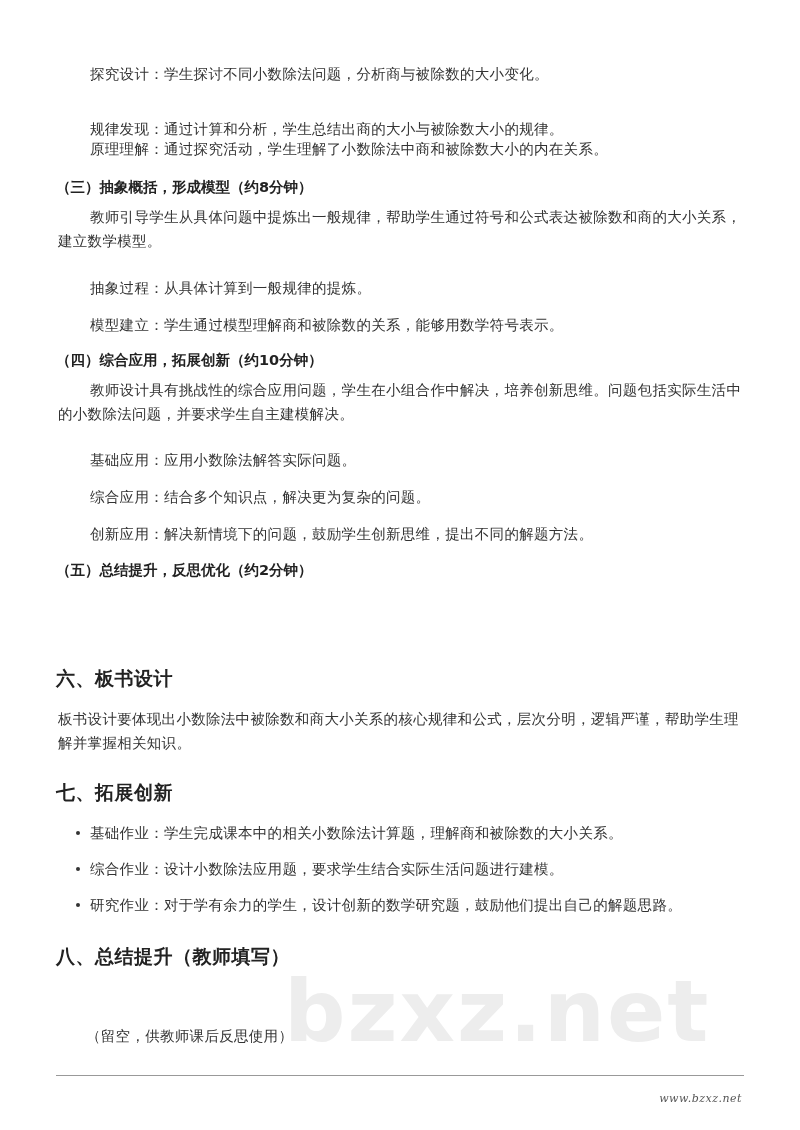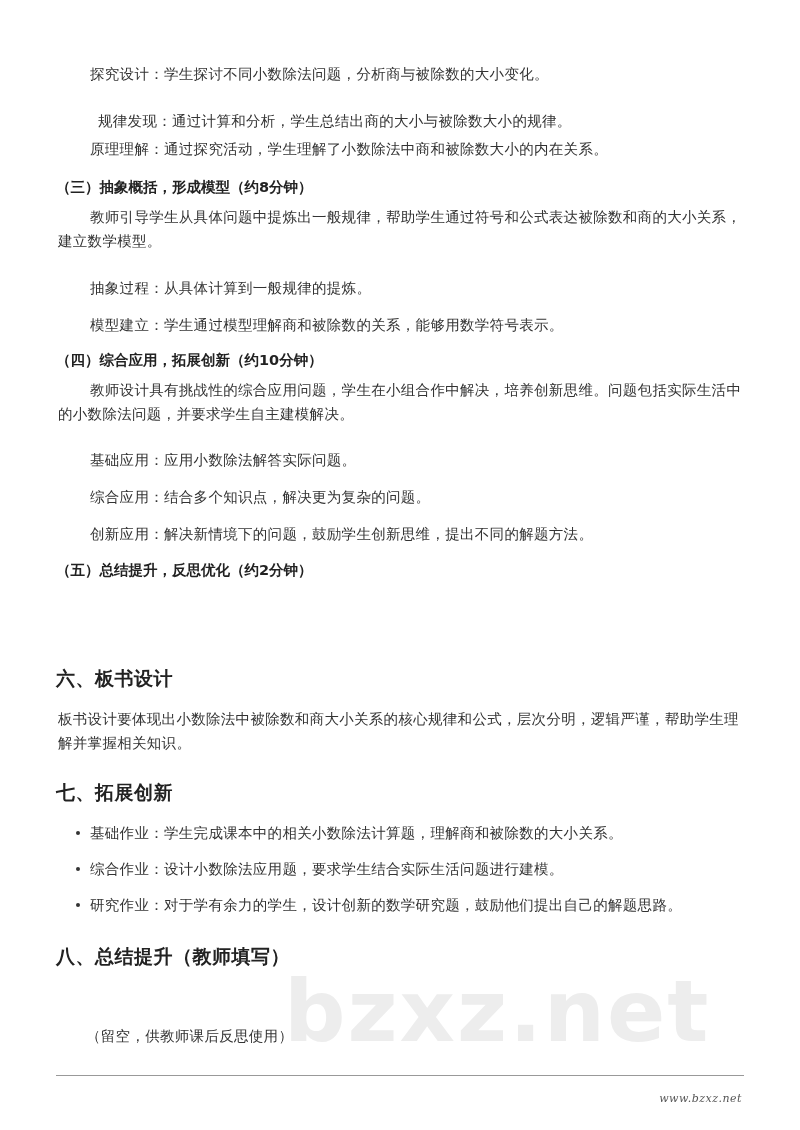--- a/index.html
+++ b/index.html
@@ -20,21 +20,21 @@
   .watermark { position: absolute; left: 284px; top: 968px; font-family: "DejaVu Sans", "Liberation Sans", sans-serif; font-weight: bold; font-size: 86px; color: #ededed; letter-spacing: 2px; line-height: 1; }
   .footer-rule { position: absolute; left: 56px; top: 1075px; width: 688px; height: 1px; background: #999; }
   .footer-url { position: absolute; right: 58px; top: 1082px; font-style: italic; font-size: 11px; color: #555; font-family: "DejaVu Serif", "Liberation Serif", serif; letter-spacing: 0.5px; margin-top: 10px; }
 </style>
 </head>
 <body>
 
 <div class="page">
 
   <div class="p indent-item" style="top:62px;">探究设计：学生探讨不同小数除法问题，分析商与被除数的大小变化。</div>
-  <div class="p indent-item" style="top:109px;margin-left:8px;">规律发现：通过计算和分析，学生总结出商的大小与被除数大小的规律。</div>
+  <div class="p indent-item" style="top:117px;">规律发现：通过计算和分析，学生总结出商的大小与被除数大小的规律。</div>
   <div class="p indent-item" style="top:137px;">原理理解：通过探究活动，学生理解了小数除法中商和被除数大小的内在关系。</div>
 
   <div class="sub-heading" style="top:178px;">（三）抽象概括，形成模型（约8分钟）</div>
   <div class="p body-para" style="top:205px;">教师引导学生从具体问题中提炼出一般规律，帮助学生通过符号和公式表达被除数和商的大小关系，建立数学模型。</div>
   <div class="p indent-item" style="top:276px;">抽象过程：从具体计算到一般规律的提炼。</div>
   <div class="p indent-item" style="top:313px;">模型建立：学生通过模型理解商和被除数的关系，能够用数学符号表示。</div>
 
   <div class="sub-heading" style="top:351px;">（四）综合应用，拓展创新（约10分钟）</div>
   <div class="p body-para" style="top:378px;">教师设计具有挑战性的综合应用问题，学生在小组合作中解决，培养创新思维。问题包括实际生活中的小数除法问题，并要求学生自主建模解决。</div>
   <div class="p indent-item" style="top:485px;">综合应用：结合多个知识点，解决更为复杂的问题。</div>

